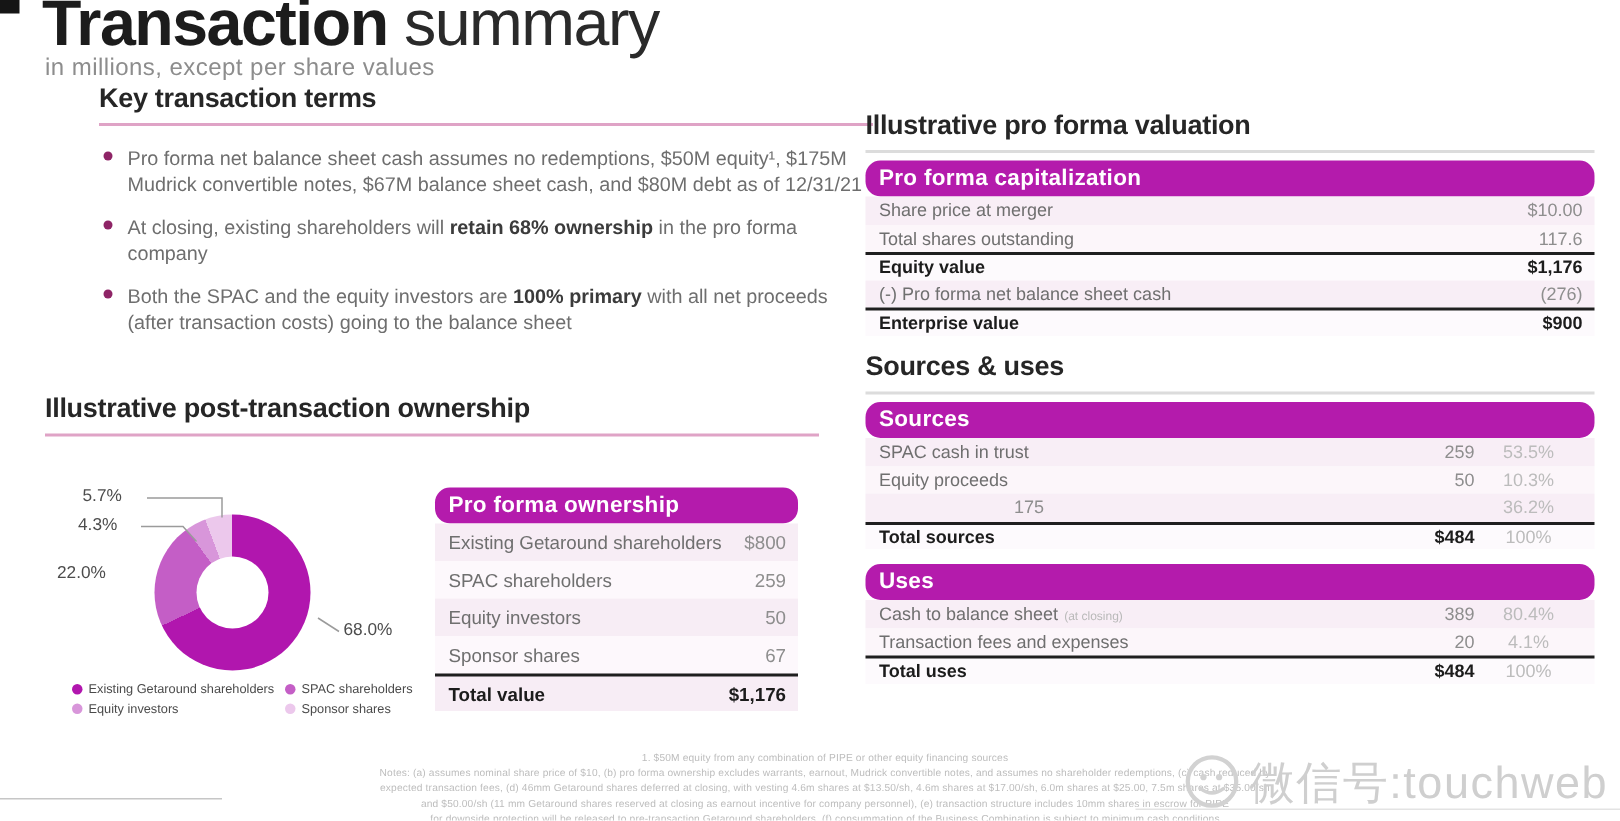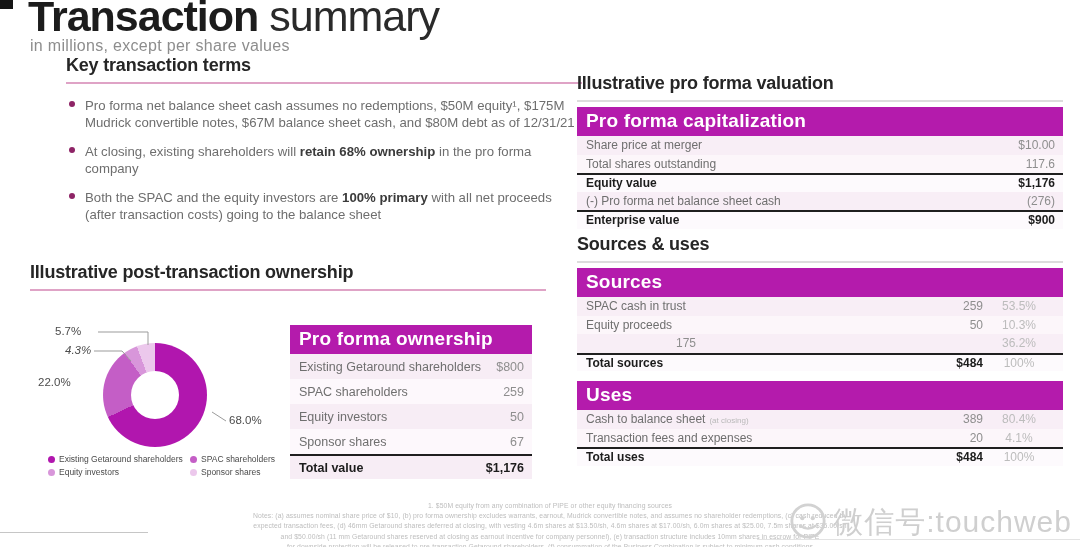--- a/index.html
+++ b/index.html
@@ -37,21 +37,21 @@
   .donut { left:73px; top:81px; width:104px; height:104px; border-radius:50%; }
   .donut::after { content:""; position:absolute; left:50%; top:50%; width:48px; height:48px; margin:-24px 0 0 -24px; border-radius:50%; background:#fff; }
   .pct-label { font-size:11.5px; color:#4c4c4c; white-space:nowrap; }
   .leader-svg { left:0; top:0; width:516px; height:235px; pointer-events:none; }
 
   .legend { left:18px; top:192px; display:grid; grid-template-columns:128px auto; grid-column-gap:14px; grid-row-gap:3px; }
   .legend-item { display:flex; align-items:center; font-size:8.5px; color:#4a4a4a; white-space:nowrap; }
   .legend-dot { width:7px; height:7px; border-radius:50%; margin-right:4px; flex:0 0 auto; }
 
   
-  .hbar { color:#ffffff; font-weight:700; font-size:19px; padding:3px 10px 4px 9px; letter-spacing:0.2px; }
+  .hbar { color:#ffffff; font-weight:700; font-size:15px; padding:3px 10px 4px 9px; letter-spacing:0.2px;border-radius:10px; }
   .t-row { display:flex; align-items:center; justify-content:space-between; }
   .t-row .lbl { color:#6f6f6f; }
   .t-row .val { color:#8e8e8e; }
   .t-row.strong .lbl, .t-row.strong .val { font-weight:700; color:#1c1c1c; }
   .t-row.topline { border-top:2px solid #1f1f1f; }
 
   
   .own-table { left:260px; top:63px; width:242px; }
   .own-table .t-row { height:25px; font-size:12.5px; padding:0 8px 0 9px; }
   .own-table .t-row:nth-child(even) { background:#f7edf5; }
@@ -104,21 +104,21 @@
   <div class="sec-head">Illustrative post-transaction ownership</div>
   <div class="rule"></div>
 
   <div class="abs donut" style="background: conic-gradient(rgb(177, 22, 174) 0deg, rgb(177, 22, 174) 244.8deg, rgb(196, 94, 198) 244.8deg, rgb(196, 94, 198) 324deg, rgb(216, 150, 218) 324deg, rgb(216, 150, 218) 339.48deg, rgb(236, 200, 236) 339.48deg, rgb(236, 200, 236) 360deg);"></div>
   <svg class="abs leader-svg" viewBox="0 0 516 235">
     <polyline points="68,70 118,70 118,83" fill="none" stroke="#9b9b9b" stroke-width="1"></polyline>
     <polyline points="64,89 92,89 101,99" fill="none" stroke="#9b9b9b" stroke-width="1"></polyline>
     <polyline points="196,159 182,150" fill="none" stroke="#9b9b9b" stroke-width="1"></polyline>
   </svg>
   <div class="abs pct-label" style="left:25px; top:63px;">5.7%</div>
-  <div class="abs pct-label" style="left:35px; top:82px;font-style:italic;">4.3%</div>
+  <div class="abs pct-label" style="left:22px; top:82px;">4.3%</div>
   <div class="abs pct-label" style="left:8px; top:114px;">22.0%</div>
   <div class="abs pct-label" style="left:199px; top:152px;">68.0%</div>
 
   <div class="abs legend">
     <div class="legend-item">
         <span class="legend-dot" style="background-color: rgb(177, 22, 174);"></span>
         <span>Existing Getaround shareholders</span>
       </div>
     <div class="legend-item">
         <span class="legend-dot" style="background-color: rgb(196, 94, 198);"></span>

